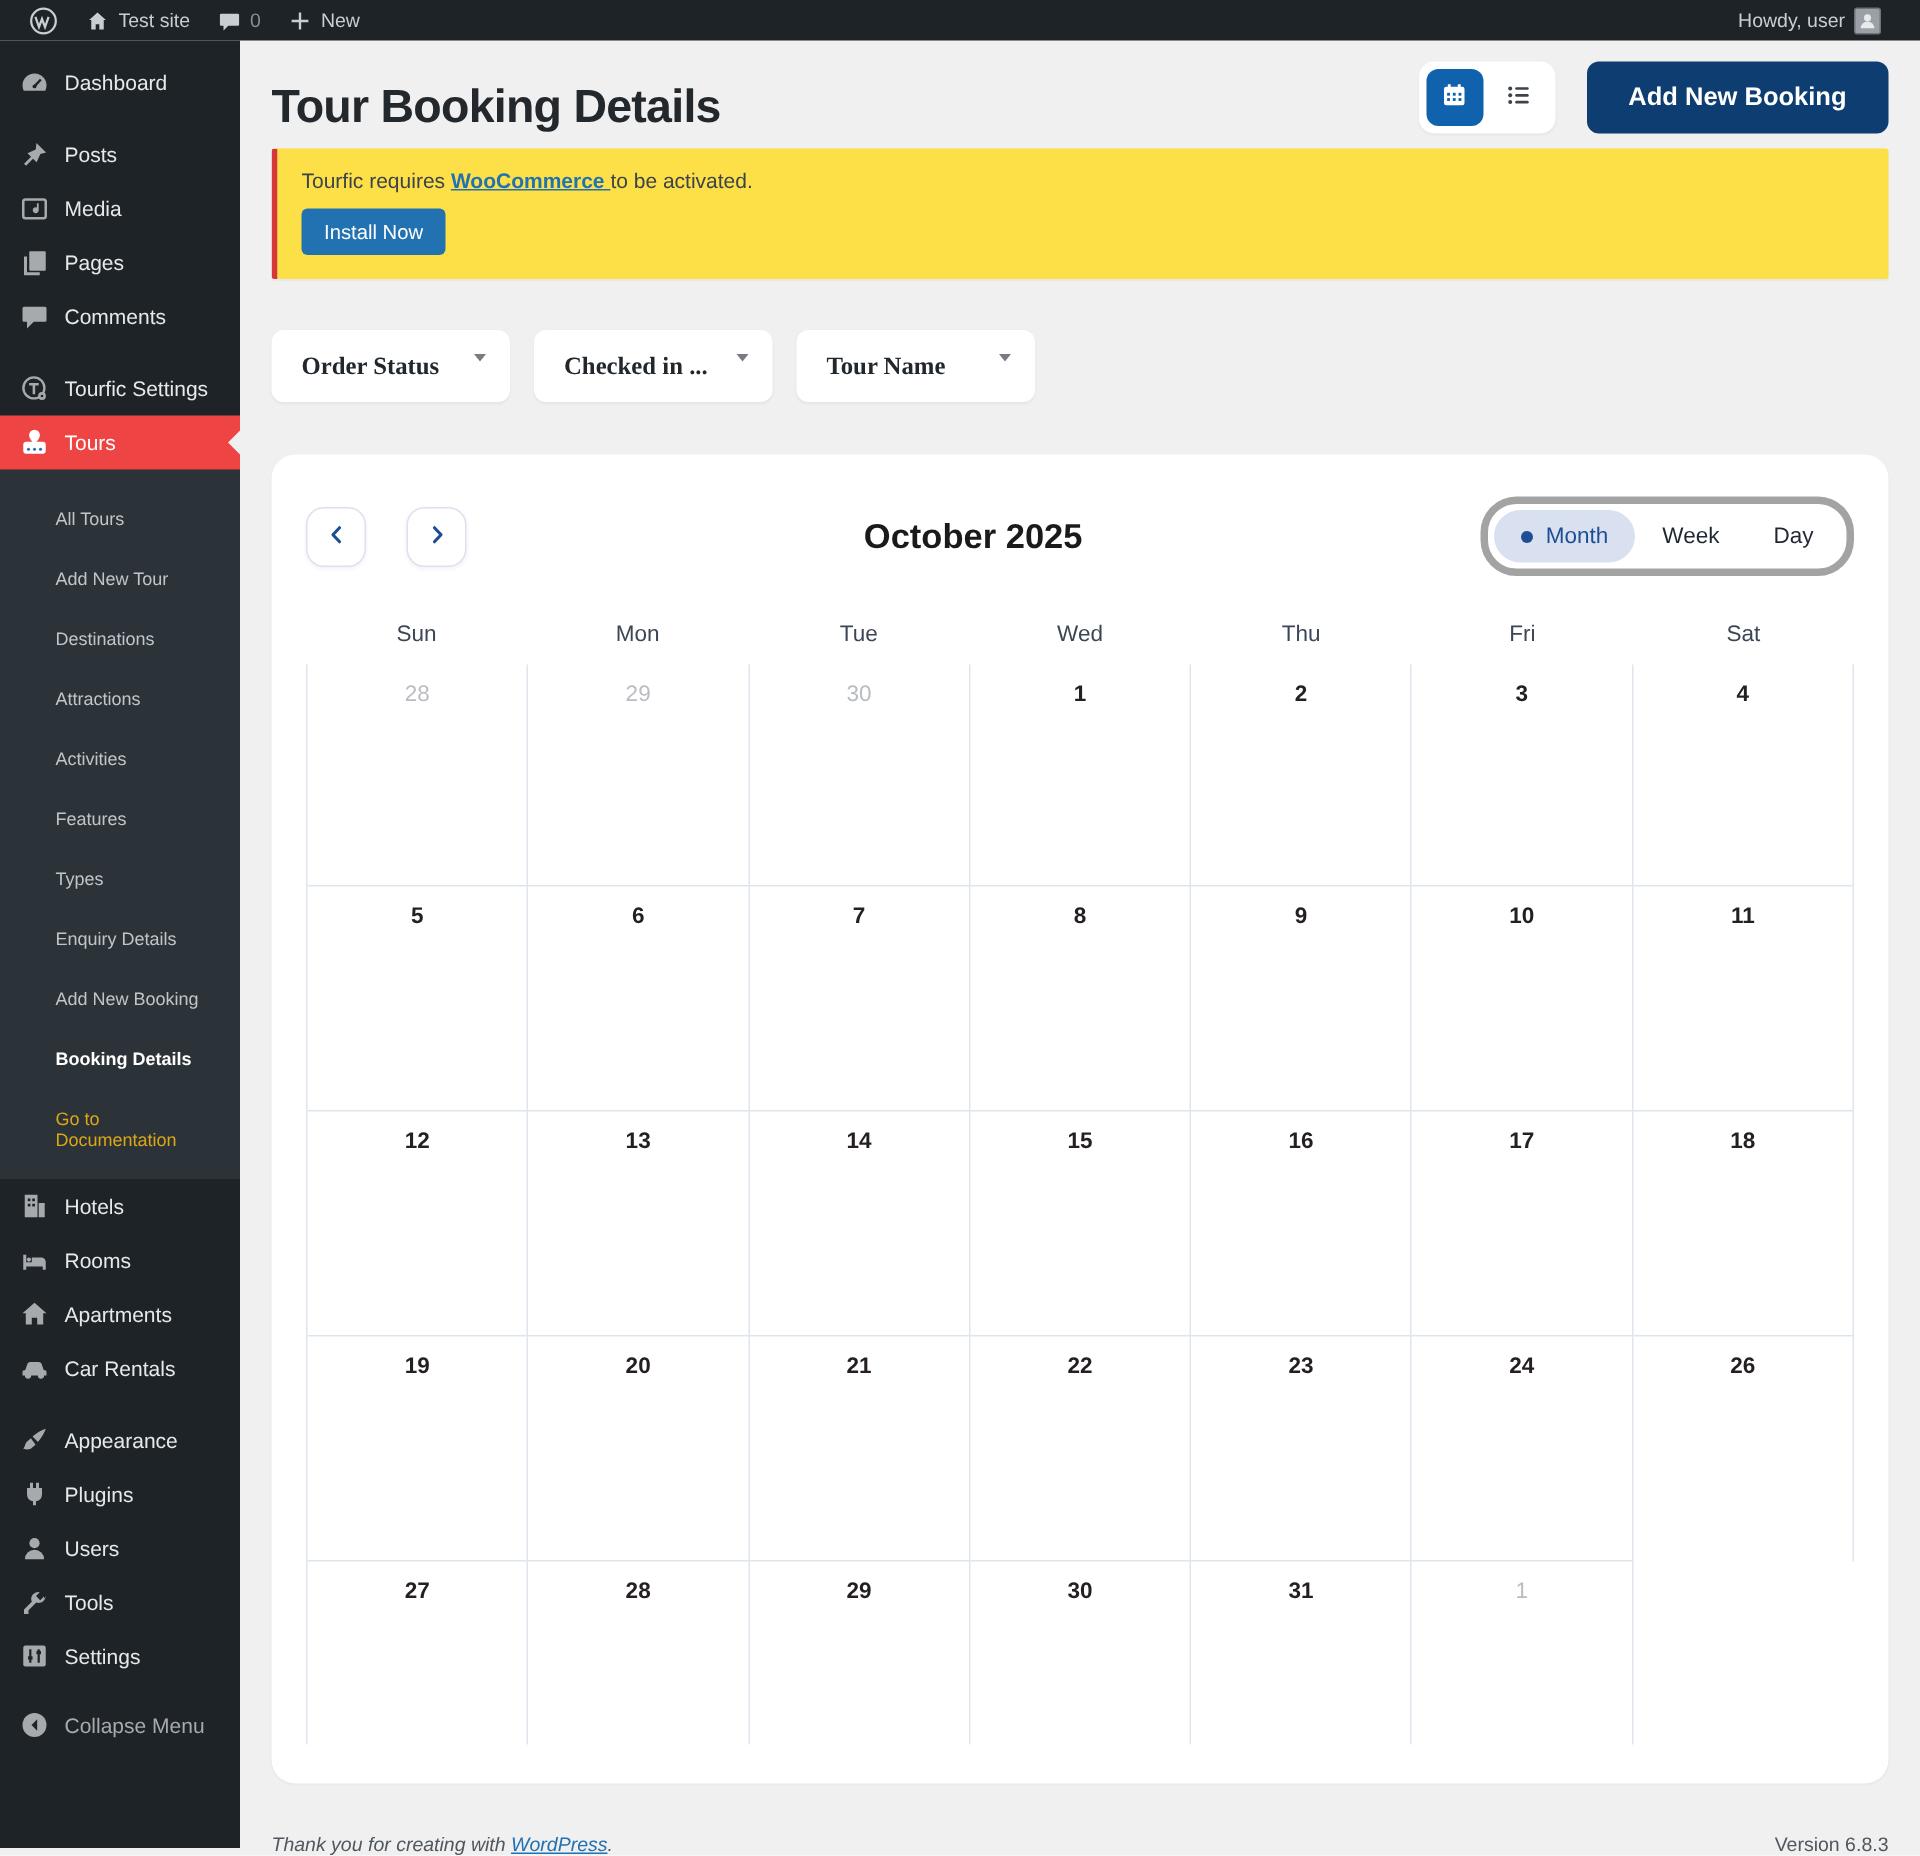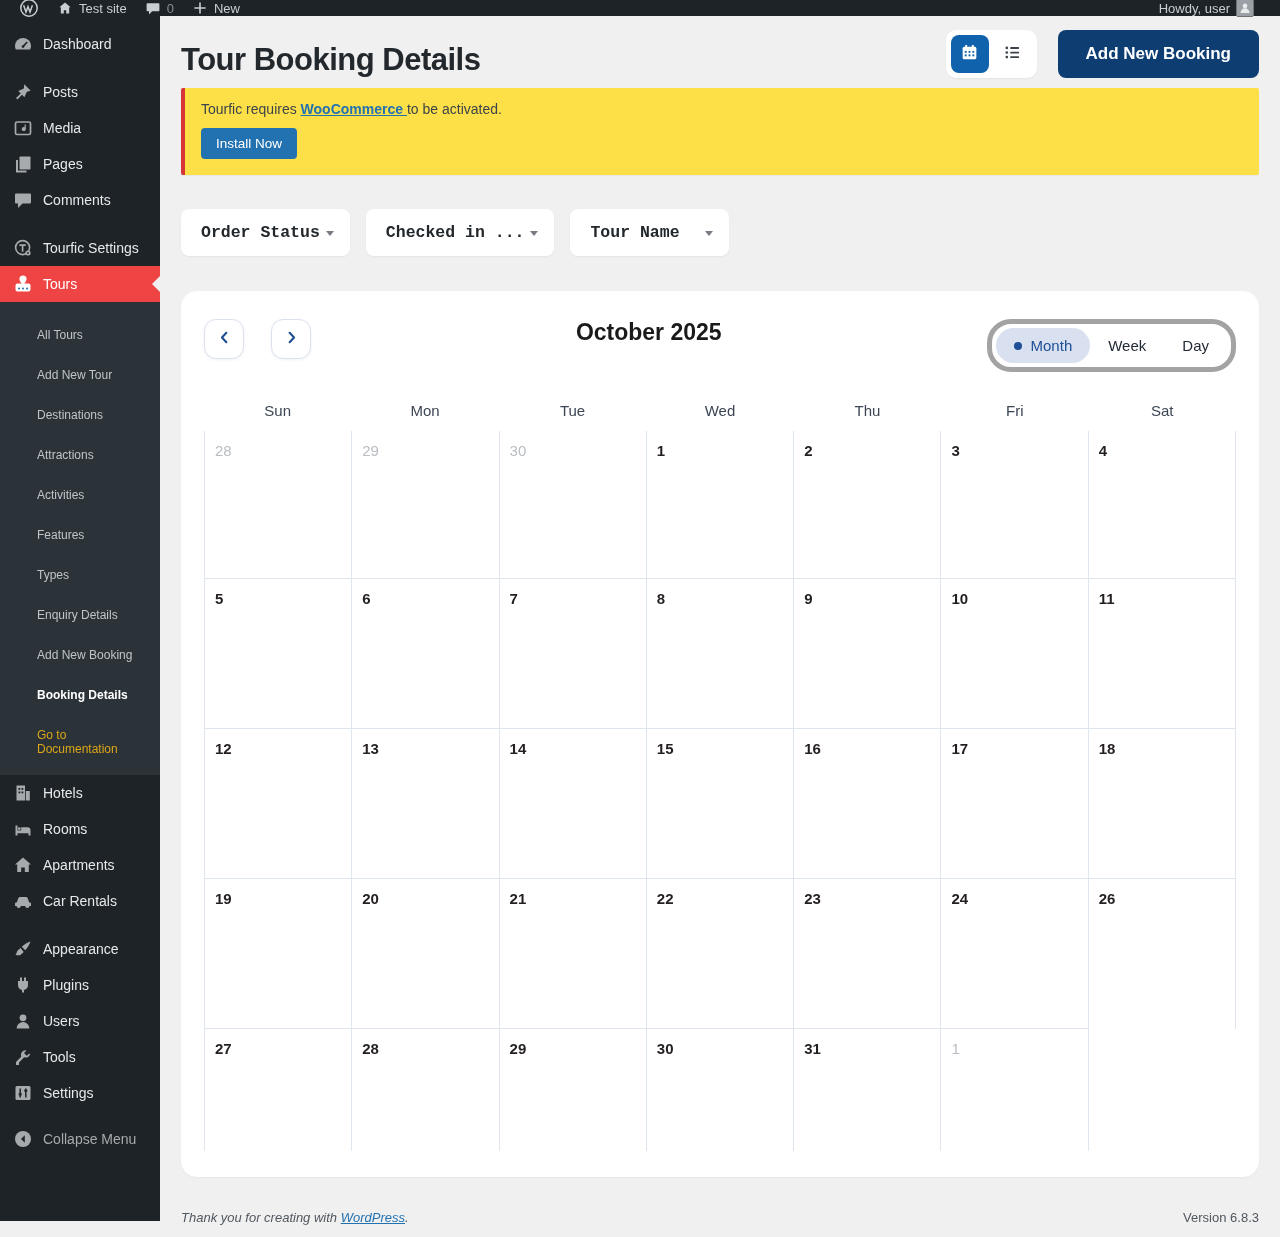--- a/index.html
+++ b/index.html
@@ -1,20 +1,20 @@
 <!DOCTYPE html>
 <html><head>
 <meta charset="utf-8">
 <style>
   * { margin:0; padding:0; box-sizing:border-box; }
   html,body { width:1280px; height:1237px; }
   body { font-family:"Liberation Sans", sans-serif; background:#f0f0f1; overflow:hidden; }
 
   
-  .adminbar { height:16px; background:#1d2327; color:#c9ced3; display:flex; align-items:center;
+  .adminbar { height:27px; background:#1d2327; color:#c9ced3; display:flex; align-items:center;
               font-size:13px; padding:0 10px; position:relative; z-index:30; }
   .ab-item { display:flex; align-items:center; gap:6px; padding:0 9px; height:32px; cursor:pointer; }
   .ab-item svg { display:block; }
   .ab-count { color:#8c8f94; }
   .ab-right { margin-left:auto; display:flex; align-items:center; gap:8px; padding-right:4px; }
   .avatar { width:18px; height:18px; background:#9aa0a5; border:1px solid #6e7377; border-radius:2px;
             display:flex; align-items:center; justify-content:center; }
 
   
   .layout { display:flex; height:1205px; }
@@ -51,50 +51,50 @@
 
   .notice { margin-top:10px; background:#fde047; border-left:4px solid #d63638; border-radius:2px;
             box-shadow:0 1px 1px rgba(0,0,0,.04); padding:13px 16px 16px; }
   .notice-text { font-size:14px; color:#3c434a; }
   .notice-text a { color:#2271b1; font-weight:bold; }
   .install-btn { margin-top:11px; background:#2271b1; color:#fff; border:none; border-radius:4px;
                  font-family:inherit; font-size:13.5px; padding:8px 15px; cursor:pointer; display:inline-block; }
 
   .filters { margin-top:34px; display:flex; gap:16px; }
   .filter-btn { min-width:159px; background:#fff; border:none; border-radius:8px; cursor:pointer;
-                display:flex; align-items:center; justify-content:space-between; gap:6px;
-                padding:14px 16px 14px 20px; font-family:Liberation Mono, monospace; font-size:16.5px; font-weight:700;
+                display:flex; align-items:flex-start; justify-content:space-between; gap:17px;
+                padding:14px 16px 14px 20px; font-family:Liberation Serif, serif; font-size:16.5px; font-weight:700;
                 color:#22272c; box-shadow:0 1px 2px rgba(0,0,0,.05); }
   .caret { width:0; height:0; border-left:4.5px solid transparent; border-right:4.5px solid transparent;
            border-top:5.5px solid #787c82; margin-top:2px; }
 
   .card { margin-top:35px; background:#fff; border-radius:16px; padding:28px 23px 26px;
           box-shadow:0 1px 2px rgba(0,0,0,.04); }
-  .cal-head { display:flex; align-items:flex-start; }
+  .cal-head { display:flex; align-items:center; }
   .nav-btn { width:40px; height:40px; background:#fff; border:1px solid #dbe2ee; border-radius:12px;
              display:flex; align-items:center; justify-content:center; color:#1b4d8f; cursor:pointer;
              box-shadow:0 1px 3px rgba(16,42,83,.06); }
   .nav-btn + .nav-btn { margin-left:27px; }
   .cal-title { flex:1; text-align:center; font-size:23px; font-weight:700; color:#1a1a1a; }
   .views { border:5px solid #a3a3a3; border-radius:24px; background:#fff; display:flex;
            align-items:center; padding:4px; }
   .view-pill { display:flex; align-items:center; gap:9px; padding:9px 18px; border-radius:19px;
                font-size:15px; color:#1f2733; cursor:pointer; border:none; background:transparent;
                font-family:inherit; }
   .view-pill.active { background:#d9e0ef; color:#1d4f96; }
   .view-dot { width:8px; height:8px; border-radius:50%; background:#1d4f96; display:none; }
   .view-pill.active .view-dot { display:block; }
 
   .weekdays { display:grid; grid-template-columns:repeat(7,1fr); margin-top:30px; padding-bottom:12px; }
   .weekday { text-align:center; font-size:15px; color:#3c4654; }
 
   .cal-grid { display:grid; grid-template-columns:repeat(7,1fr);
               grid-template-rows:148px 150px 150px 150px 122px; border-left:1px solid #dfe5ed; }
   .cal-cell { border-right:1px solid #dfe5ed; border-bottom:1px solid #dfe5ed;
-              text-align:left; padding:11px 10px; font-size:15px; font-weight:600; color:#241f21;
+              text-align:center; padding:11px 10px; font-size:15px; font-weight:600; color:#241f21;
               cursor:pointer; }
   .cal-cell.lastrow { border-bottom:none; }
   .cal-cell.muted { color:#b9bdc2; font-weight:500; }
 
   .footer { display:flex; justify-content:space-between; align-items:center; padding:33px 0 14px; }
   .footer-left { font-style:italic; font-size:13px; color:#50575e; }
   .footer-left a { color:#2271b1; }
   .footer-right { font-size:13px; color:#50575e; }
 </style>
 </head>

